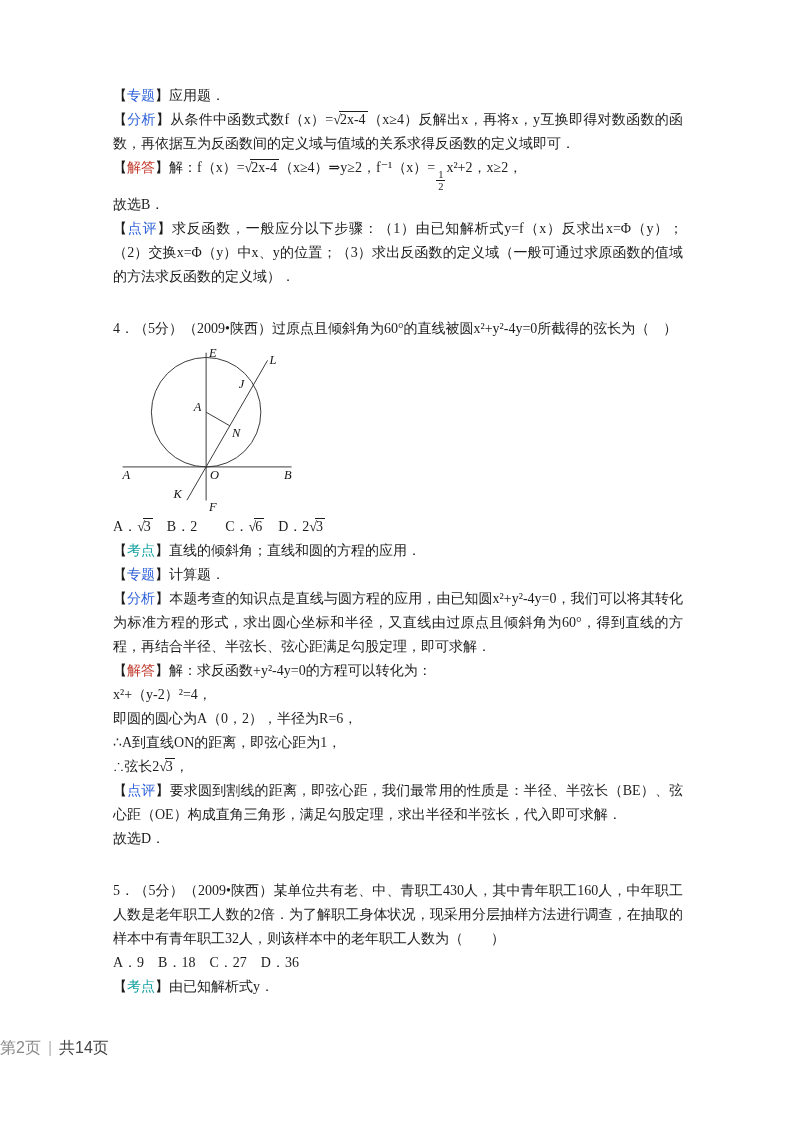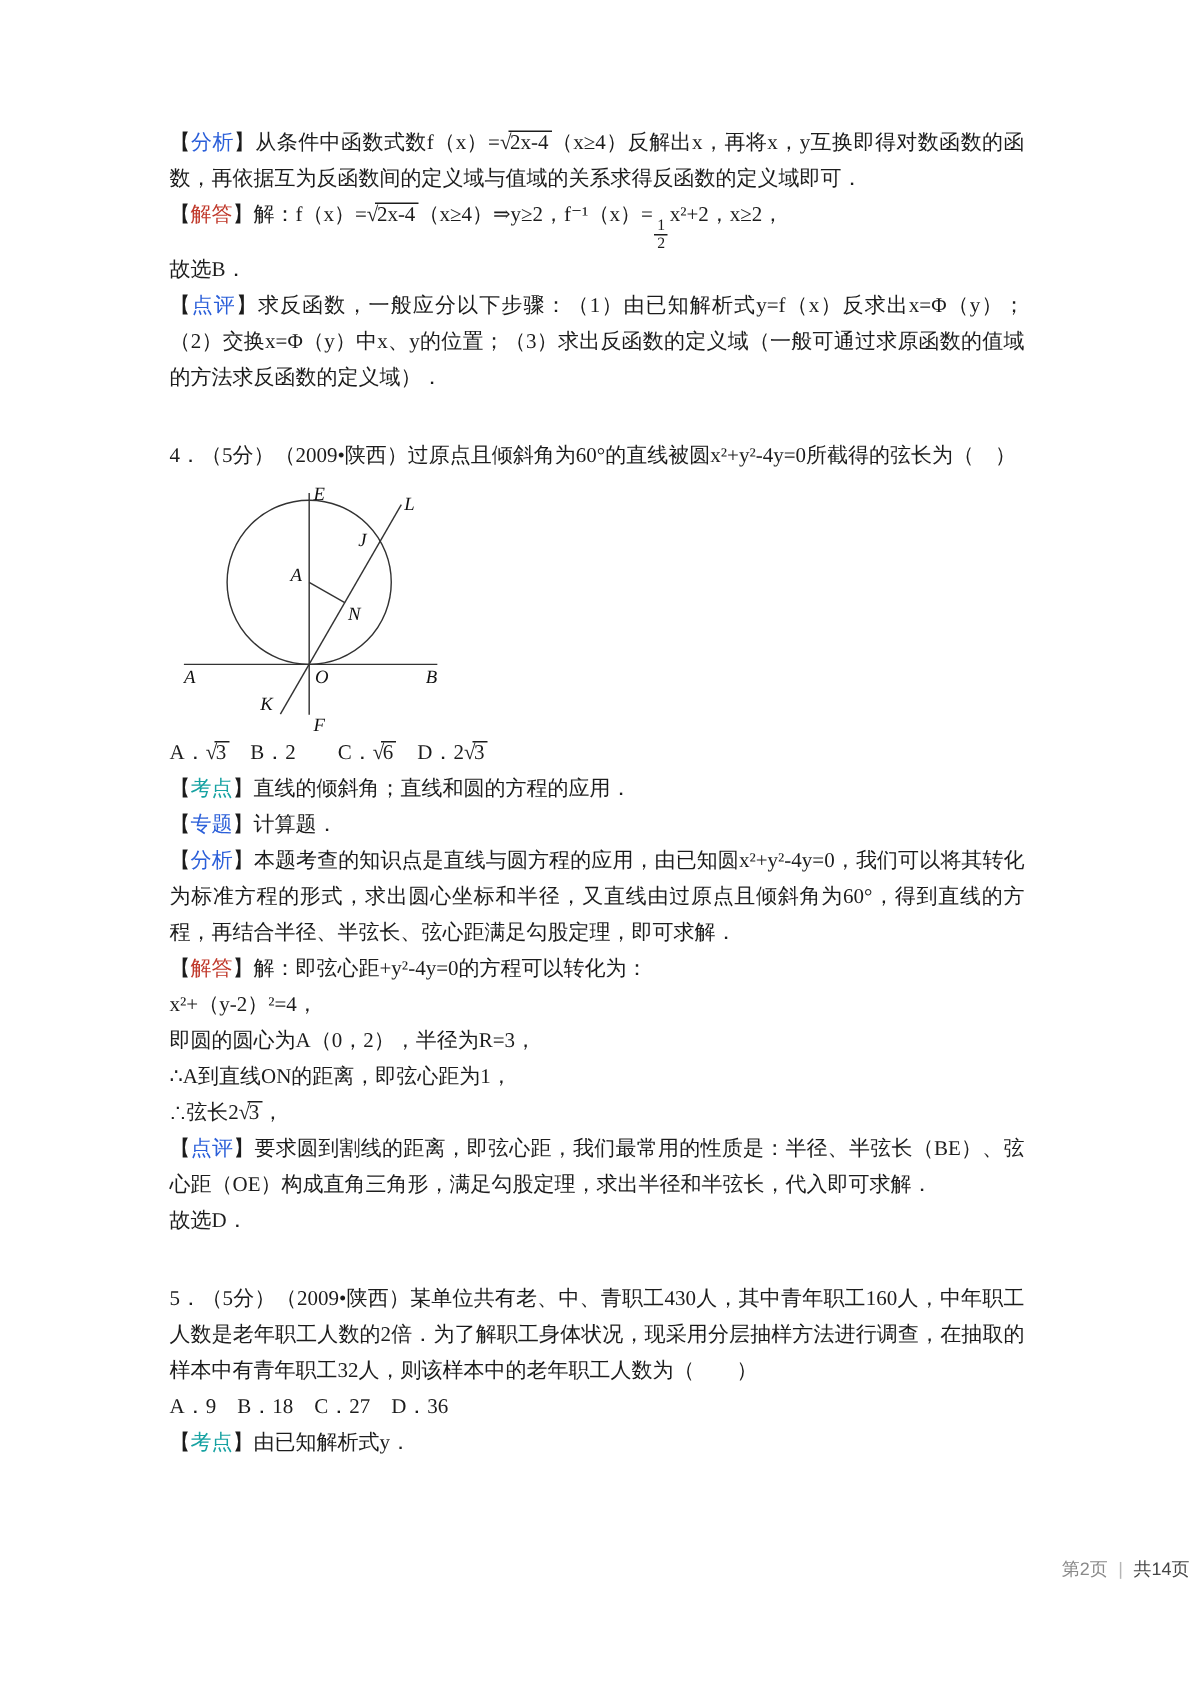--- a/index.html
+++ b/index.html
@@ -16,32 +16,33 @@
   .sqrt{white-space:nowrap}
   .vinc{display:inline-block;border-top:1px solid currentColor;
         padding:0 2px 0 1px;margin-left:-2px;line-height:1.1}
   .frac{display:inline-flex;flex-direction:column;align-items:center;
         vertical-align:-0.55em;font-size:10.5px;line-height:1.1;margin:0 1px}
   .frac .num{border-bottom:1px solid currentColor;padding:0 2px}
   .diagram-wrap{margin:4px 0 2px 0;text-align:left;line-height:0}
   svg.diagram line, svg.diagram circle{stroke:var(--diagram_line);stroke-width:1;fill:none}
   svg.diagram text{font-style:italic;font-size:13px;fill:#111;
         font-family:"Liberation Serif","DejaVu Serif",serif}
-  .footer{position:absolute;left:0;top:1038px;width:100%;text-align:right;
-          font-size:12px;font-family:"Liberation Sans","DejaVu Sans",sans-serif}
+  .footer{position:absolute;left:0;top:1038px;width:100%;text-align:left;
+          font-size:16px;font-family:"Liberation Sans","DejaVu Sans",sans-serif}
   .footer .pg{color:var(--footer_gray)}
   .footer .sep{color:#b5b5b5;margin:0 7px}
   .footer .total{color:var(--footer_dark)}
 </style>
 </head>
 <body>
 
 <div class="page">
   <div class="content">
 
+    <p class="para"><span class="tag"><span>【</span><span class="c-blue">专题</span><span>】</span></span><span>应用题．</span></p>
 
     <p class="para"><span class="tag"><span>【</span><span class="c-blue">分析</span><span>】</span></span><span>从条件中函数式数f（x）=</span><span class="sqrt"><span>√</span><span class="vinc">2x-4</span></span><span>（x≥4）反解出x，再将x，y互换即得对数函数的函数，再依据互为反函数间的定义域与值域的关系求得反函数的定义域即可．</span></p>
 
     <p class="para"><span class="tag"><span>【</span><span class="c-red">解答</span><span>】</span></span><span>解：f（x）=</span><span class="sqrt"><span>√</span><span class="vinc">2x-4</span></span><span>（x≥4）⇒y≥2，f⁻¹（x）=</span><span class="frac">
           <span class="num">1</span>
           <span class="den">2</span>
         </span><span>x²+2，x≥2，</span></p>
 
     <p class="para"><span>故选B．</span></p>
 
@@ -70,24 +71,24 @@
     </div>
 
     <p class="para"><span>A．</span><span class="sqrt"><span>√</span><span class="vinc">3</span></span><span>　B．2　　C．</span><span class="sqrt"><span>√</span><span class="vinc">6</span></span><span>　D．2</span><span class="sqrt"><span>√</span><span class="vinc">3</span></span></p>
 
     <p class="para"><span class="tag"><span>【</span><span class="c-teal">考点</span><span>】</span></span><span>直线的倾斜角；直线和圆的方程的应用．</span></p>
 
     <p class="para"><span class="tag"><span>【</span><span class="c-blue">专题</span><span>】</span></span><span>计算题．</span></p>
 
     <p class="para"><span class="tag"><span>【</span><span class="c-blue">分析</span><span>】</span></span><span>本题考查的知识点是直线与圆方程的应用，由已知圆x²+y²-4y=0，我们可以将其转化为标准方程的形式，求出圆心坐标和半径，又直线由过原点且倾斜角为60°，得到直线的方程，再结合半径、半弦长、弦心距满足勾股定理，即可求解．</span></p>
 
-    <p class="para"><span class="tag"><span>【</span><span class="c-red">解答</span><span>】</span></span><span>解：即弦心距+y²-4y=0的方程可以转化为：</span></p>
+    <p class="para"><span class="tag"><span>【</span><span class="c-red">解答</span><span>】</span></span><span>解：求反函数+y²-4y=0的方程可以转化为：</span></p>
 
     <p class="para"><span>x²+（y-2）²=4，</span></p>
-    <p class="para"><span>即圆的圆心为A（0，2），半径为R=3，</span></p>
+    <p class="para"><span>即圆的圆心为A（0，2），半径为R=6，</span></p>
     <p class="para"><span>∴A到直线ON的距离，即弦心距为1，</span></p>
 
 
     <p class="para"><span>∴弦长2</span><span class="sqrt"><span>√</span><span class="vinc">3</span></span><span>，</span></p>
 
     <p class="para"><span class="tag"><span>【</span><span class="c-blue">点评</span><span>】</span></span><span>要求圆到割线的距离，即弦心距，我们最常用的性质是：半径、半弦长（BE）、弦心距（OE）构成直角三角形，满足勾股定理，求出半径和半弦长，代入即可求解．</span></p>
 
     <p class="para"><span>故选D．</span></p>
 
     <p class="para mt-block"><span>5．（5分）（2009•陕西）某单位共有老、中、青职工430人，其中青年职工160人，中年职工人数是老年职工人数的2倍．为了解职工身体状况，现采用分层抽样方法进行调查，在抽取的样本中有青年职工32人，则该样本中的老年职工人数为（　　）</span></p>

